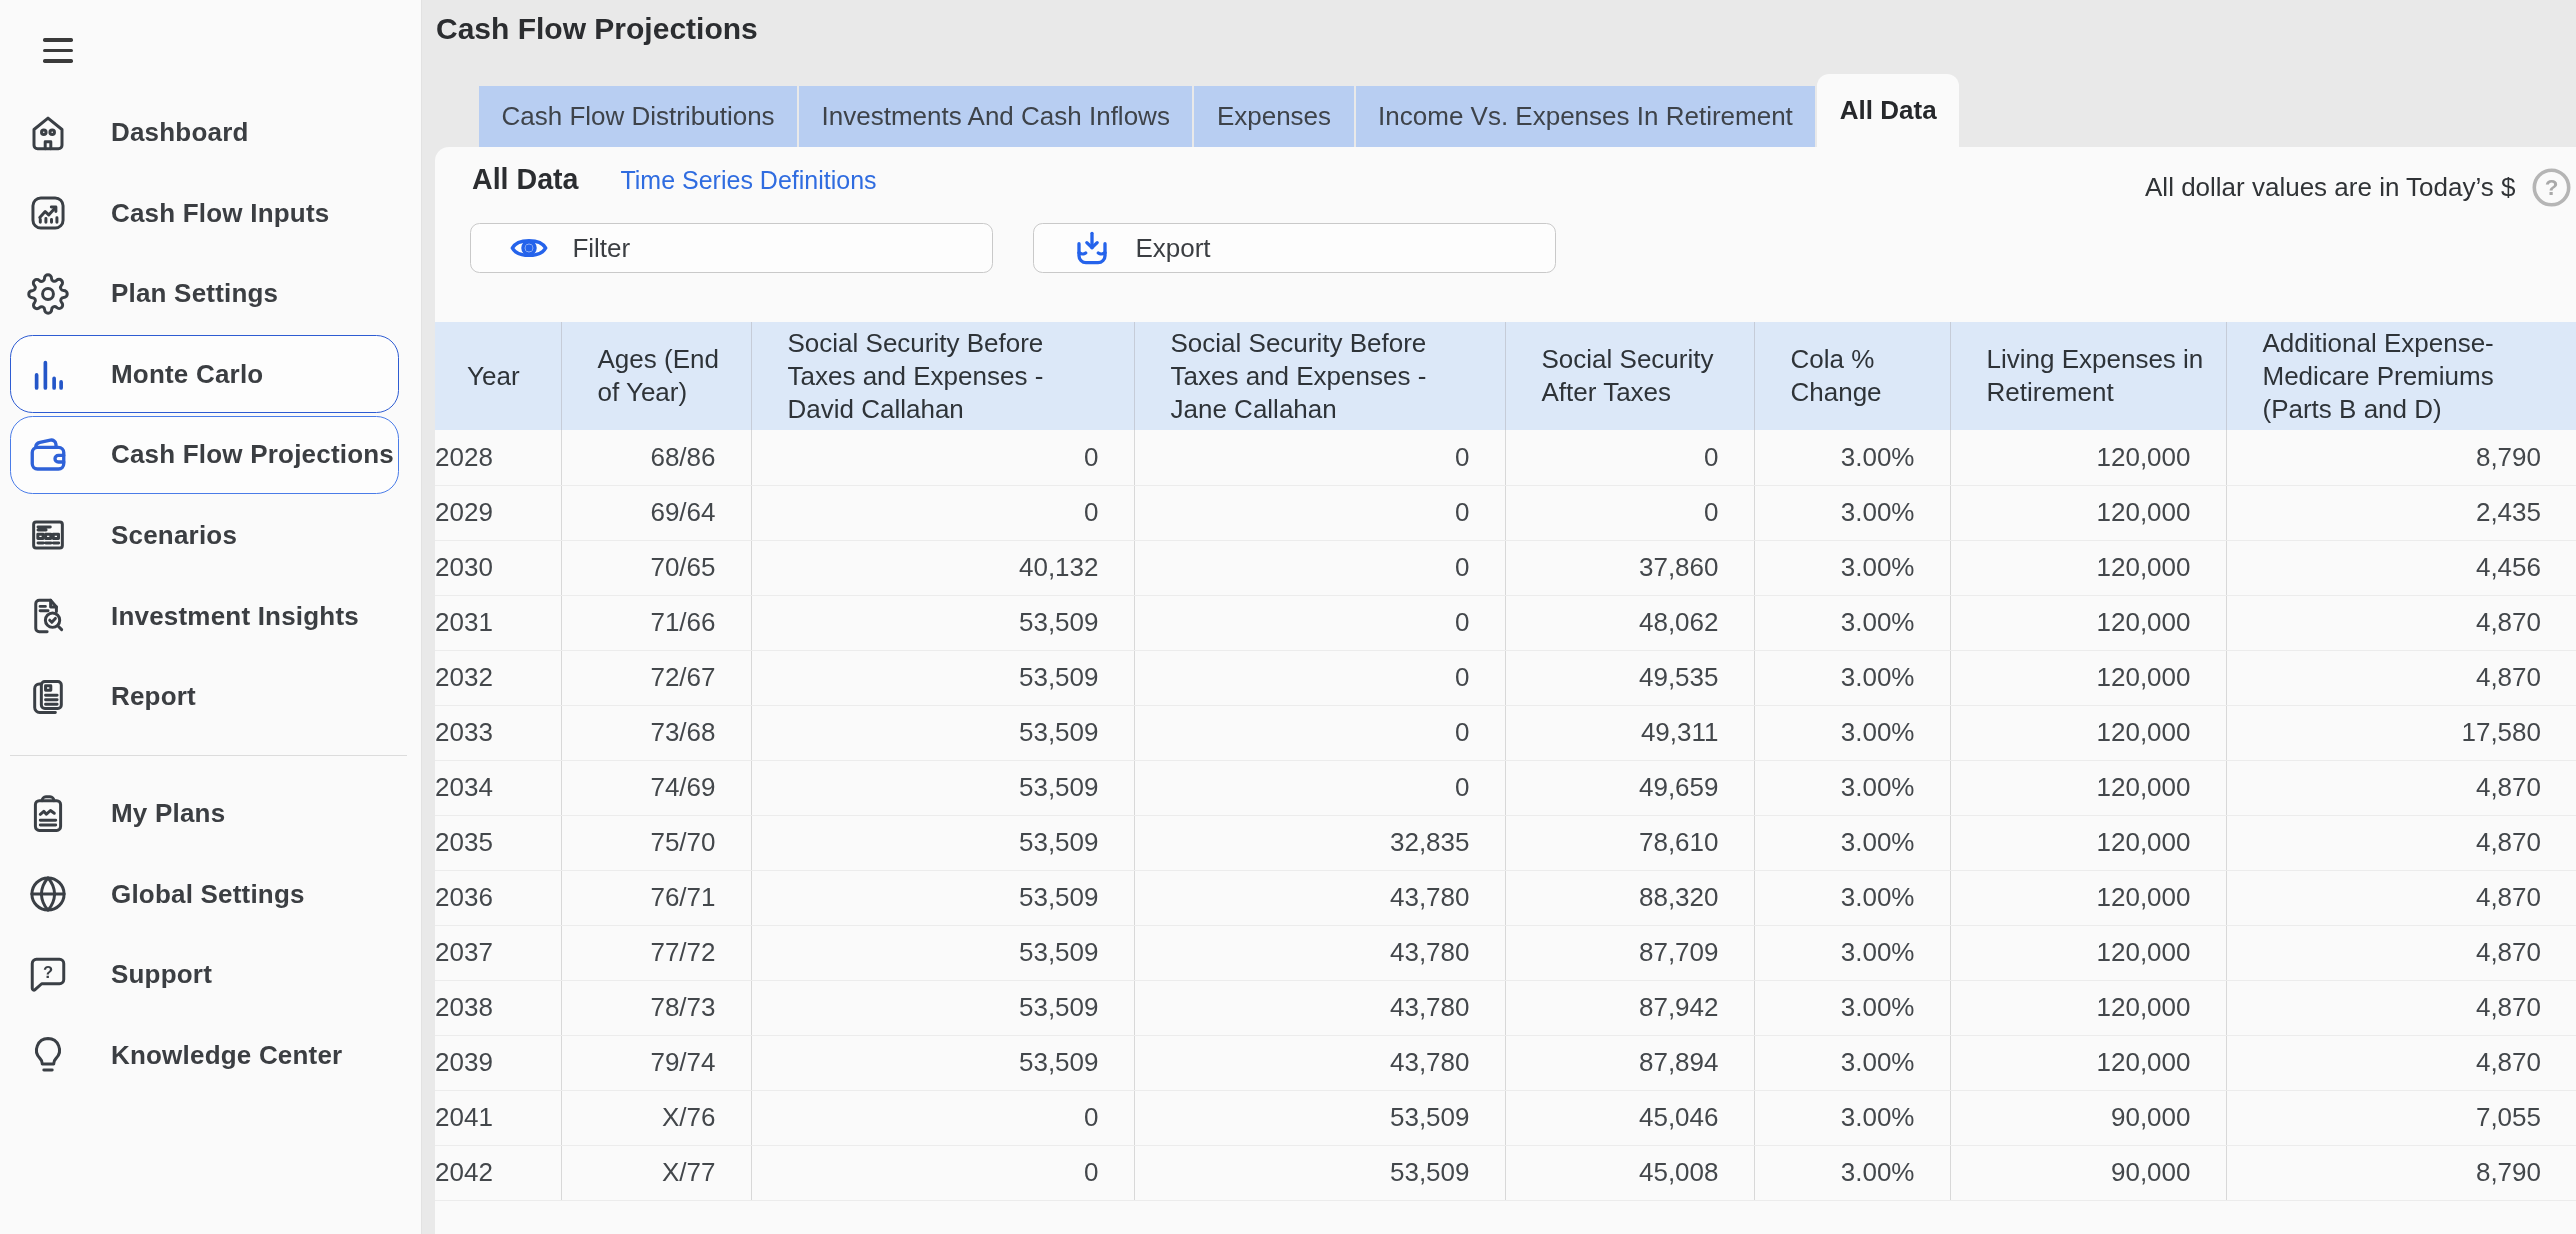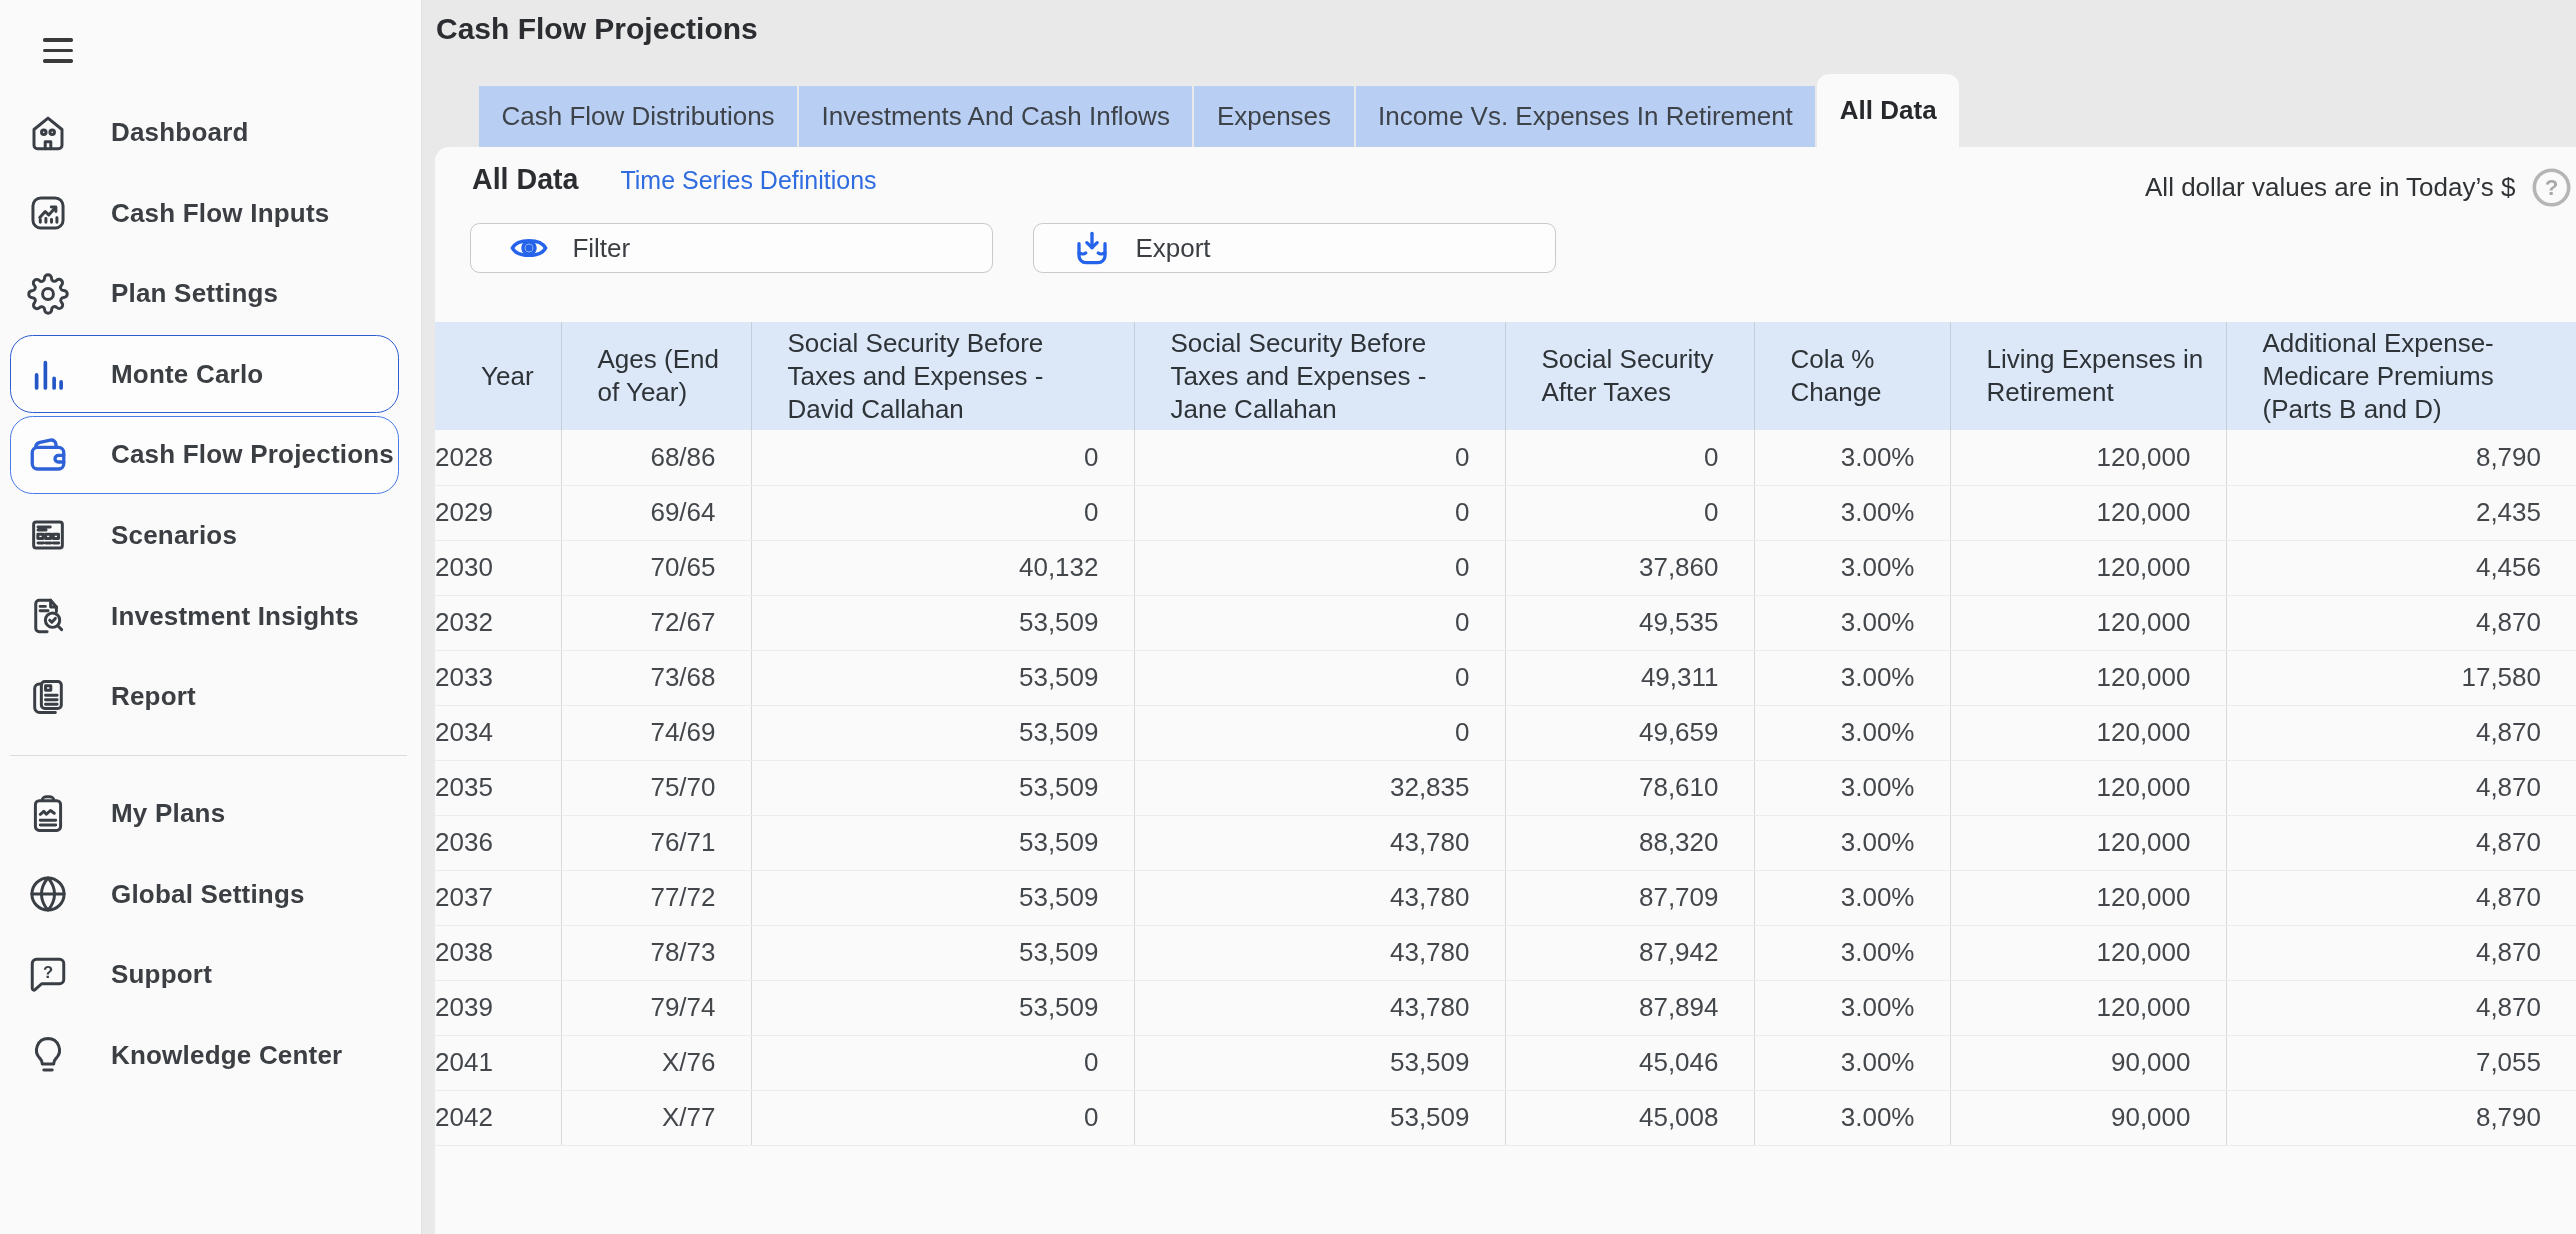--- a/index.html
+++ b/index.html
@@ -50,21 +50,21 @@
   .btn .blbl { font-size:26px; color:#3b3e42; }
 
   
   .table-wrap { position:absolute; left:0; top:175px; width:2141px; height:912px; overflow:hidden; }
   table { border-collapse:collapse; table-layout:fixed; width:2141px; }
   col.c1{width:126px} col.c2{width:190px} col.c3{width:383px} col.c4{width:371px}
   col.c5{width:249px} col.c6{width:196px} col.c7{width:276px} col.c8{width:350px}
   thead th { height:108px; background:#dce8f8; font-weight:normal; font-size:26px; color:#2e3338;
              text-align:left; vertical-align:middle; padding:0 17.3px 0 36px; line-height:33px;
              border-right:0.9px solid #c6ccd8; }
-  thead th:first-child { padding-left:46px; }
+  thead th:first-child { padding-left:32px; }
   thead th:last-child { border-right:none; }
   tbody td { height:55px; font-size:26px; color:#43474b; text-align:right; padding-right:35px;
              border-right:0.9px solid #d8d8d8; border-bottom:0.9px solid #ececec; white-space:nowrap; }
   tbody td:first-child { text-align:left; padding-right:0; }
   tbody td:last-child { border-right:none; }
 </style>
 </head>
 <body>
 
 <div class="app">
@@ -306,20 +306,30 @@
               <td>2030</td>
               <td>70/65</td>
               <td>40,132</td>
               <td>0</td>
               <td>37,860</td>
               <td>3.00%</td>
               <td>120,000</td>
               <td>4,456</td>
             </tr>
             <tr>
+              <td>2031</td>
+              <td>71/66</td>
+              <td>53,509</td>
+              <td>0</td>
+              <td>48,062</td>
+              <td>3.00%</td>
+              <td>120,000</td>
+              <td>4,870</td>
+            </tr>
+            <tr>
               <td>2032</td>
               <td>72/67</td>
               <td>53,509</td>
               <td>0</td>
               <td>49,535</td>
               <td>3.00%</td>
               <td>120,000</td>
               <td>4,870</td>
             </tr>
             <tr>

